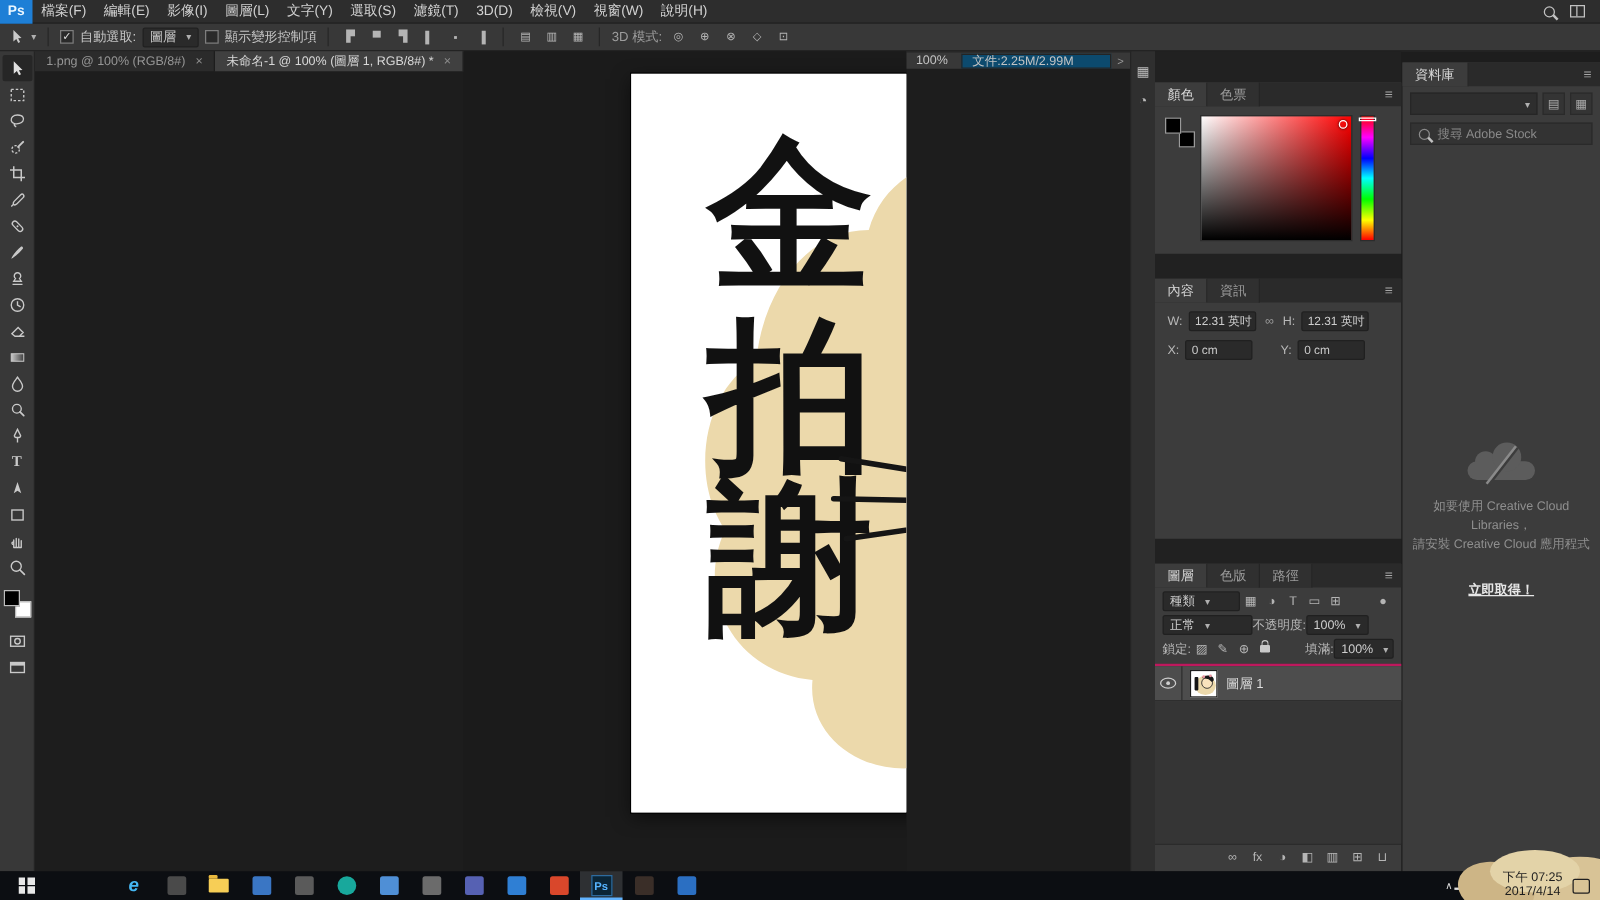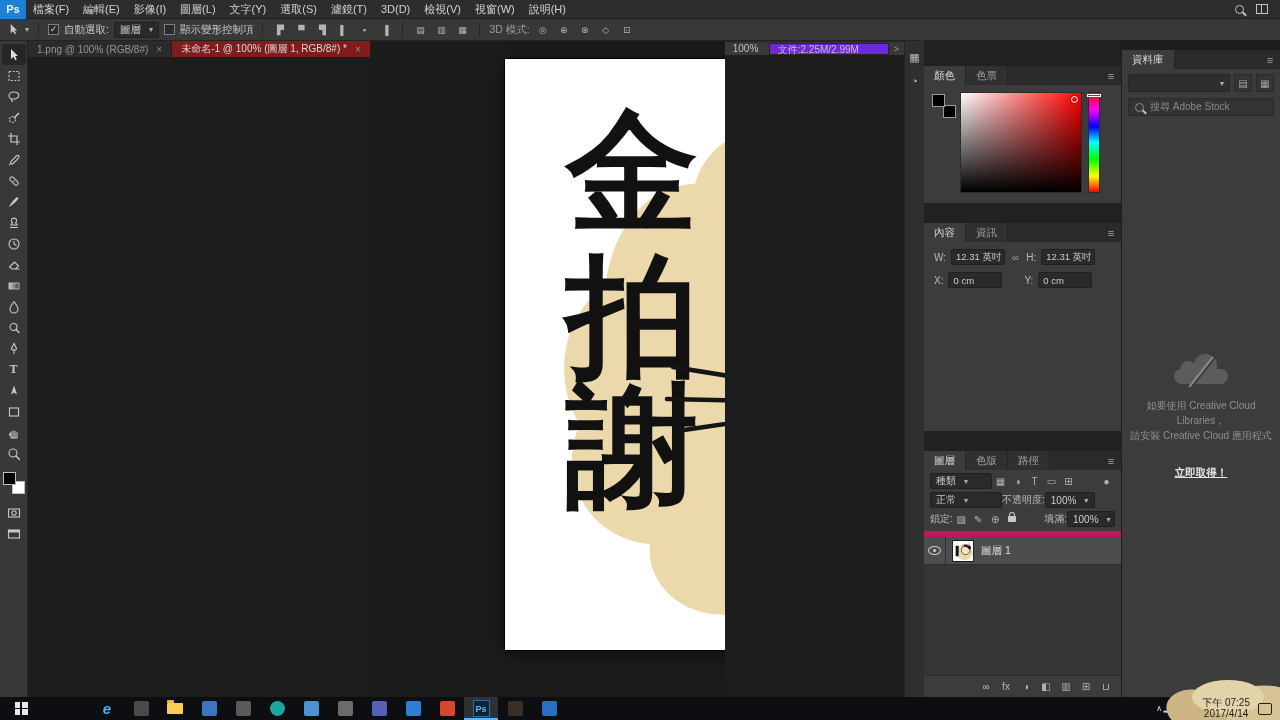--- a/index.html
+++ b/index.html
@@ -40,28 +40,28 @@
   .swatch-widget { position:relative; width:22px; height:22px; margin-top:8px; }
   .swatch-widget .sw { position:absolute; width:13px; height:13px; border:1px solid #bdbdbd; }
   .sw.fg { left:0; top:0; background:#000; z-index:2; }
   .sw.bg { right:0; bottom:0; background:#fff; }
   .tool-extra { margin-top:8px; }
 
   
   .doc-area { flex:1; display:flex; flex-direction:row; min-width:0; }
   .tab-bar { height:16px; background:#262626; display:flex; align-items:stretch; }
   .doc-tab { display:flex; align-items:center; gap:8px; padding:0 9px; font-size:10px; background:#2b2b2b; color:#969696; border-right:1px solid #1d1d1d; white-space:nowrap; }
-  .doc-tab.active { background:#7f1d1d; color:#d8d8d8;text-align:right; }
+  .doc-tab.active { background:#404040; color:#d8d8d8;text-align:right; }
   .doc-tab .tab-close { font-size:10px; color:#8d8d8d; }
   .pasteboard { flex:1; position:relative; background:#1b1b1b; overflow:hidden; }
   .canvas { position:absolute; left:134px; top:18px; width:591px; height:591px; background:#fff; box-shadow:0 0 0 1px #000, 0 4px 14px rgba(0,0,0,.55); }
   .canvas svg { display:block; }
   .status-bar { height:14px; background:#383838; border-top:1px solid #242424; display:flex; align-items:center; font-size:10px; color:#c3c3c3; }
   .status-zoom { padding:0 8px; min-width:44px; }
-  .status-field { background:#6d28d9; border:1px solid #242424; height:12px; line-height:11px; padding:0 8px; min-width:120px; }
+  .status-field { background:#0c4a6e; border:1px solid #242424; height:12px; line-height:11px; padding:0 8px; min-width:120px; }
   .status-chevron { padding:0 5px; color:#9a9a9a; font-size:9px; }
 
   
   .dock-strip { width:20px; background:#2f2f2f; border-left:1px solid #242424; }
   .dock-icon { width:16px; height:16px; margin:8px auto 2px; color:#b9b9b9; font-size:11px; display:grid; place-items:center; }
   .panel-col { width:197px; background:#212121; display:flex; flex-direction:column; padding-top:9px; gap:4px; }
   .panel { background:#3c3c3c; display:flex; flex-direction:column;margin-top:16px; }
   .ptabs { height:19px; background:#2a2a2a; display:flex; align-items:stretch; }
   .ptab { padding:0 10px; display:flex; align-items:center; font-size:10.5px; color:#9d9d9d; background:#303030; border-right:1px solid #252525; white-space:nowrap; }
   .ptab.active { background:#3c3c3c; color:#d8d8d8; }
@@ -87,21 +87,21 @@
   .props-header { height:20px; margin:5px 5px 0; background:#474747; display:flex; align-items:center; gap:6px; padding:0 6px; font-size:10.5px; color:#d2d2d2; }
   .props-header .ph-icon { width:12px; height:12px; border:1px solid #bdbdbd; display:inline-block; background:linear-gradient(135deg,#bdbdbd 50%,transparent 50%); }
   .props-row { display:flex; align-items:center; gap:5px; padding:7px 10px 0; font-size:10px; color:#b8b8b8; }
   .field-box { width:54px; height:16px; background:#2a2a2a; border:1px solid #202020; border-radius:2px; color:#cdcdcd; font-size:9.5px; display:inline-flex; align-items:center; padding:0 4px; white-space:nowrap; overflow:hidden; }
   .link-glyph { color:#9a9a9a; font-size:10px; padding:0 2px; }
 
   
   .layers-panel { flex:1; }
   .lrow { display:flex; align-items:center; gap:0; padding:3px 6px 0; font-size:10px; color:#b8b8b8; }
   .licon { width:17px; height:15px; display:inline-grid; place-items:center; color:#b4b4b4; font-size:10px; background:transparent; }
-  .layer-list { flex:1; margin-top:4px; background:#353535; border-top:6px solid #be185d; }
+  .layer-list { flex:1; margin-top:4px; background:#353535; border-top:2px solid #be185d; }
   .layer-row { height:28px; display:flex; align-items:center; border-bottom:1px solid #2e2e2e; }
   .layer-row.selected { background:#4d4d4d; }
   .eye-cell { width:22px; height:100%; display:grid; place-items:center; border-right:1px solid #2e2e2e; }
   .eye { width:13px; height:9px; border:1px solid #cfcfcf; border-radius:50%; position:relative; }
   .eye::after { content:""; position:absolute; left:4px; top:2px; width:3px; height:3px; border-radius:50%; background:#cfcfcf; }
   .layer-thumb { width:22px; height:22px; background:#fff; border:1px solid #1e1e1e; margin:0 7px 0 6px; }
   .layer-name { font-size:10.5px; color:#dedede; flex:1; }
   .lock-glyph { width:8px; height:6px; background:#c9c9c9; position:relative; display:inline-block; margin-right:10px; border-radius:1px; }
   .lock-glyph::before { content:""; position:absolute; left:1px; top:-4px; width:4px; height:4px; border:1.5px solid #c9c9c9; border-bottom:none; border-radius:3px 3px 0 0; }
   .layers-bottom { height:22px; border-top:1px solid #2b2b2b; display:flex; align-items:center; justify-content:flex-end; gap:2px; padding:0 6px; }

